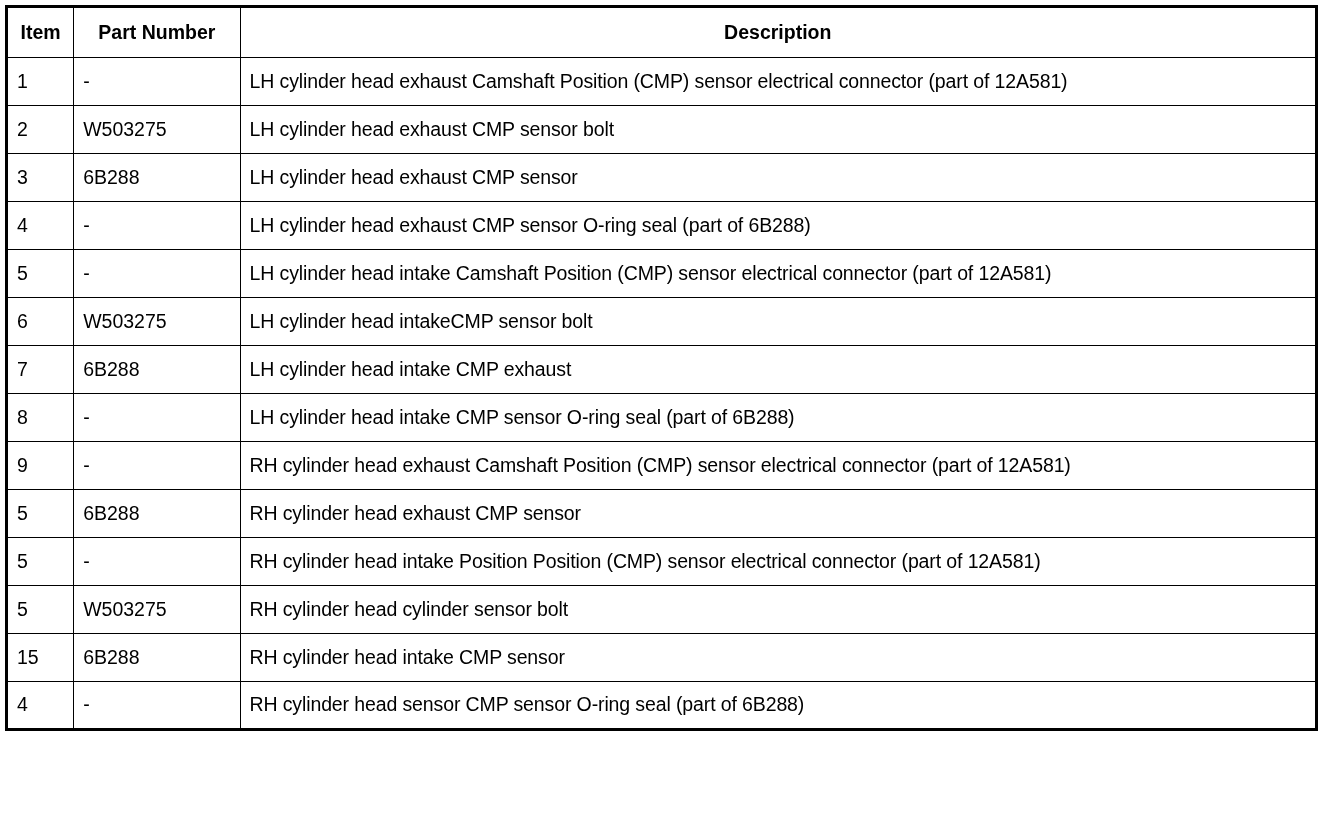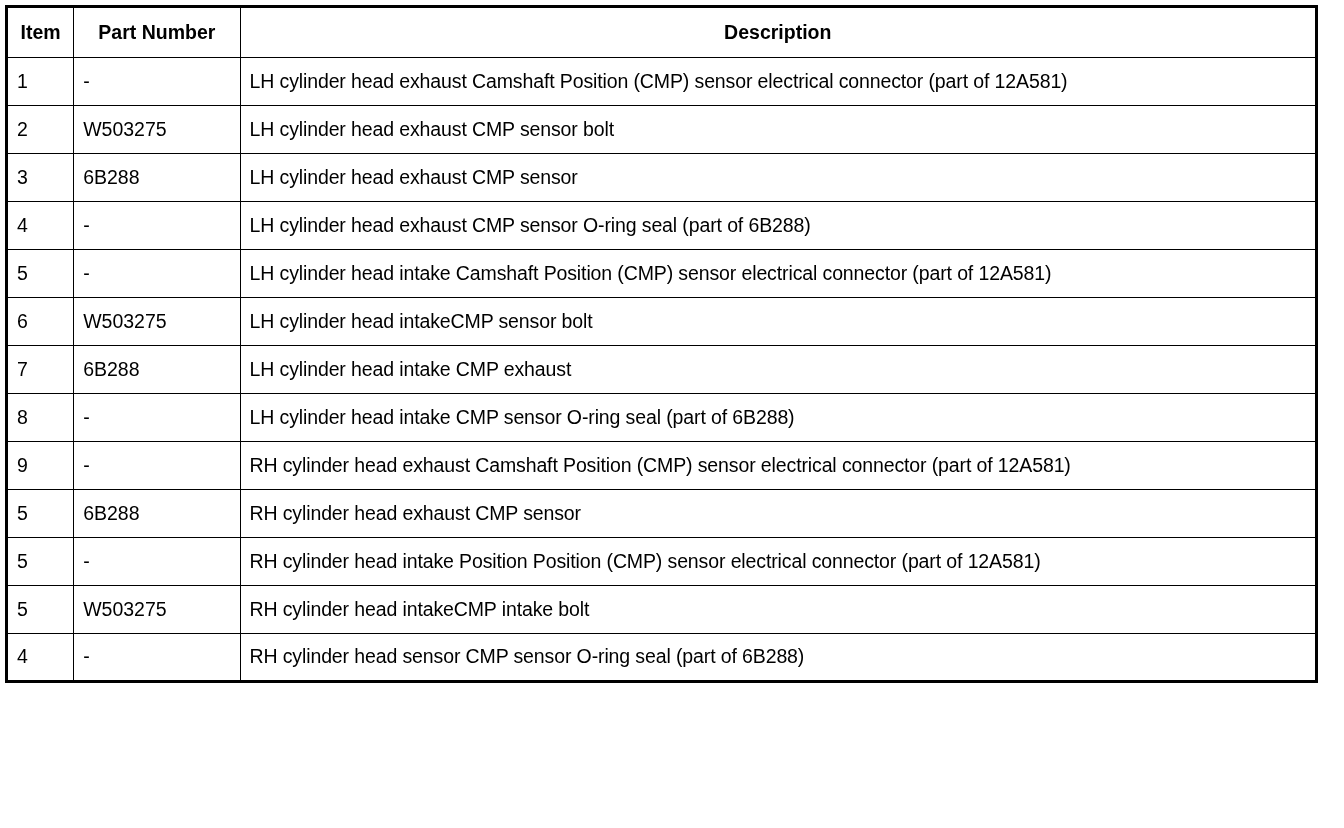--- a/index.html
+++ b/index.html
@@ -215,21 +215,32 @@
           </td>
         </tr>
         <tr>
           <td class="td-item">
             <span class="cell-pad-left">5</span>
           </td>
           <td class="td-part">
             <span class="cell-pad-left">W503275</span>
           </td>
           <td class="td-desc">
-            <span class="cell-pad-left">RH cylinder head intakeCMP intake bolt</span>
+            <span class="cell-pad-left">RH cylinder head cylinder sensor bolt</span>
+          </td>
+        </tr>
+        <tr>
+          <td class="td-item">
+            <span class="cell-pad-left">15</span>
+          </td>
+          <td class="td-part">
+            <span class="cell-pad-left">6B288</span>
+          </td>
+          <td class="td-desc">
+            <span class="cell-pad-left">RH cylinder head intake CMP sensor</span>
           </td>
         </tr>
         <tr>
           <td class="td-item">
             <span class="cell-pad-left">4</span>
           </td>
           <td class="td-part">
             <span class="cell-pad-left">-</span>
           </td>
           <td class="td-desc">

